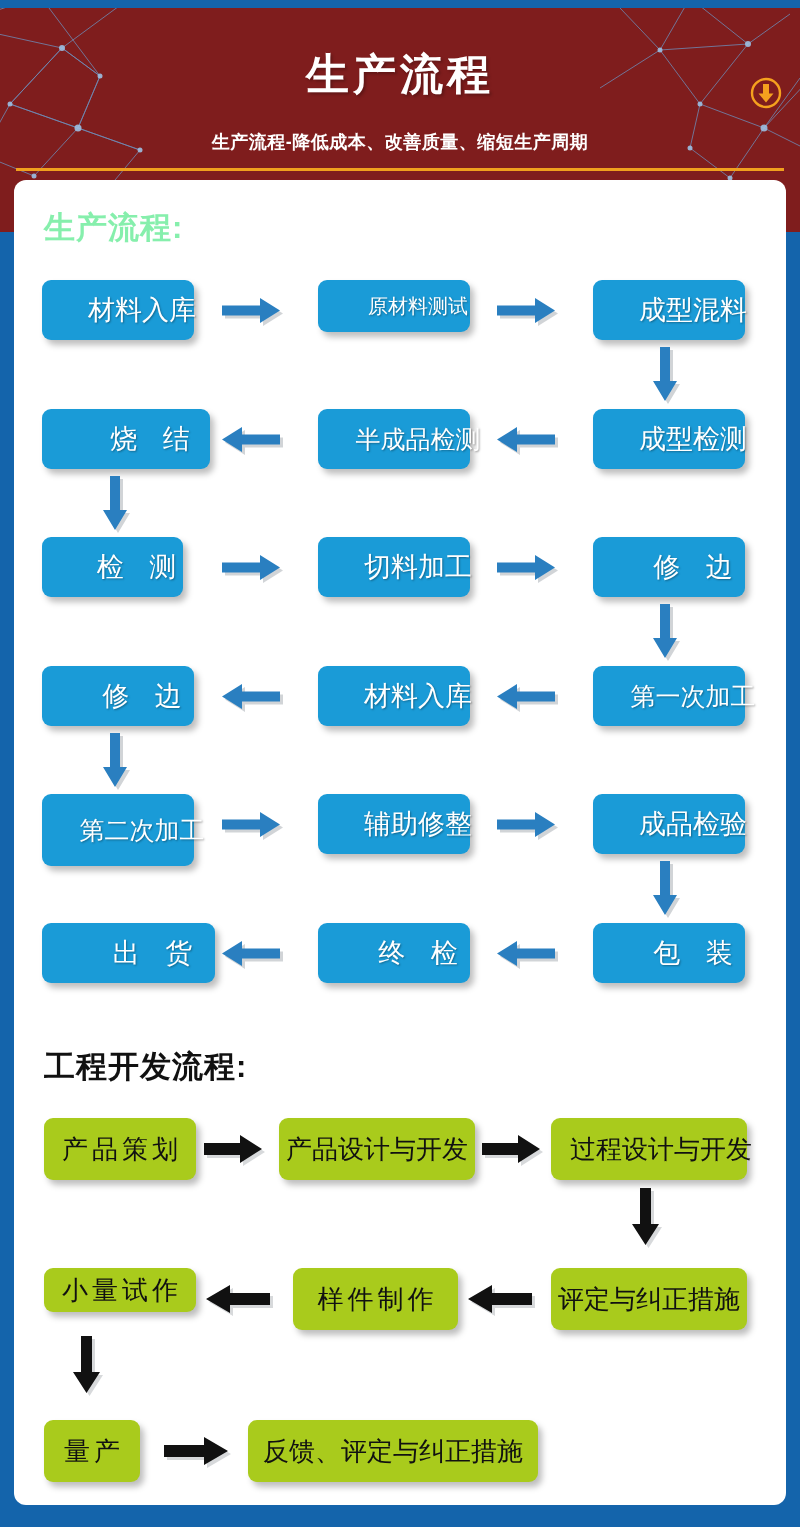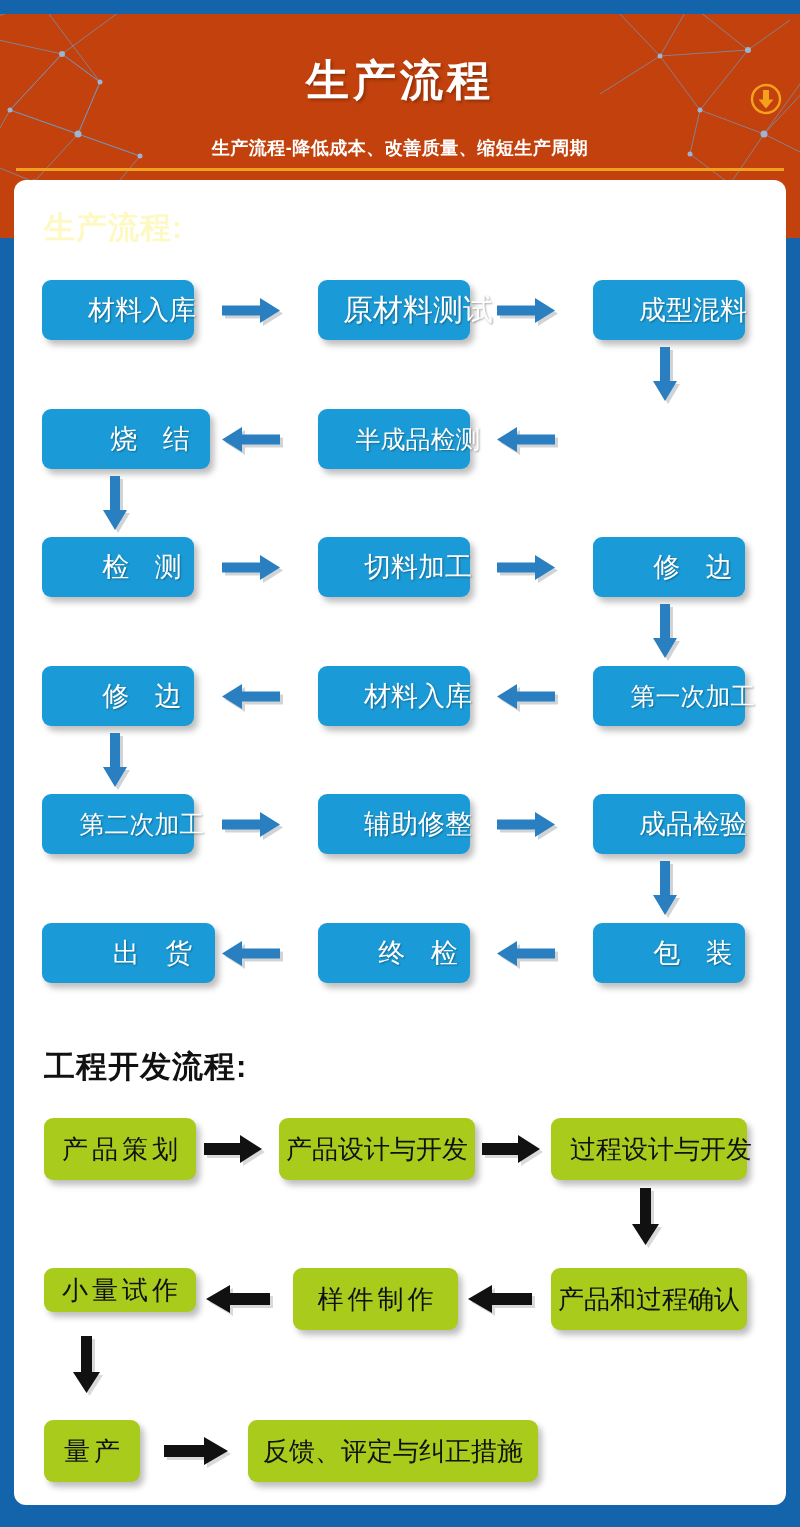--- a/index.html
+++ b/index.html
@@ -14,24 +14,24 @@
     position: relative;
     width: 800px;
     height: 1527px;
     overflow: hidden;
     background: #1464ab;
   }
 
   
   #header {
     position: absolute;
-    left: 0; top: 14px;
+    left: 0; top: 8px;
     width: 800px;
     height: 224px;
-    background: #c2410c;
+    background: #7f1d1d;
     overflow: hidden;
   }
   #header-net {
     position: absolute;
     left: 0; top: 0;
     width: 800px; height: 180px;
     pointer-events: none;
   }
   #header-title {
     position: absolute;
@@ -79,21 +79,21 @@
   
   .section-heading {
     position: absolute;
     font-size: 31px;
     font-weight: bold;
     letter-spacing: 1px;
     white-space: nowrap;
   }
   #heading-production {
     left: 44px; top: 207px;
-    color: #fef9c3;
+    color: #86efac;
   }
   #heading-engineering {
     left: 44px; top: 1046px;
     color: #111111;
   }
 
   
   .node {
     position: absolute;
     display: flex;
@@ -181,21 +181,21 @@
     </svg>
   </div>
 
   <div id="orange-rule"></div>
 
   <div id="card"></div>
 
   <div class="section-heading" id="heading-production">生产流程:</div>
 
   <div class="node blue" style="left:42px;  top:280px; width:152px; height:60px;">材料入库</div>
-  <div class="node blue" style="left:318px; top:280px; width:152px; height:60px; font-size:30px;">原材料测试</div>
+  <div class="node blue" style="left:318px; top:280px; width:152px; height:52px; font-size:20px;">原材料测试</div>
   <div class="node blue" style="left:593px; top:280px; width:152px; height:60px;">成型混料</div>
 
   <div class="arrow" style="left:222px; top:297px;">
     <svg width="70" height="28" viewBox="0 0 70 28">
       <g transform="translate(3,3)" fill="#9aa0a6" opacity="0.45">
         <polygon points="0,8.5 38,8.5 38,1 58,13.5 38,26 38,18.5 0,18.5"></polygon>
       </g>
       <g fill="#2a7fc0">
         <polygon points="0,8.5 38,8.5 38,1 58,13.5 38,26 38,18.5 0,18.5"></polygon>
       </g>
@@ -217,20 +217,21 @@
         <polygon points="6,0 16,0 16,34 23,34 11,54 -1,34 6,34"></polygon>
       </g>
       <g fill="#2a7fc0">
         <polygon points="6,0 16,0 16,34 23,34 11,54 -1,34 6,34"></polygon>
       </g>
     </svg>
   </div>
 
   <div class="node blue sp1" style="left:42px;  top:409px; width:168px; height:60px;">烧 结</div>
   <div class="node blue" style="left:318px; top:409px; width:152px; height:60px; font-size:25px;">半成品检测</div>
+  <div class="node blue" style="left:593px; top:409px; width:152px; height:60px;">成型检测</div>
 
   <div class="arrow" style="left:222px; top:426px;">
     <svg width="70" height="28" viewBox="0 0 70 28">
       <g transform="translate(3,3)" fill="#9aa0a6" opacity="0.45">
         <polygon points="58,8.5 20,8.5 20,1 0,13.5 20,26 20,18.5 58,18.5"></polygon>
       </g>
       <g fill="#2a7fc0">
         <polygon points="58,8.5 20,8.5 20,1 0,13.5 20,26 20,18.5 58,18.5"></polygon>
       </g>
     </svg>
@@ -249,21 +250,21 @@
     <svg width="34" height="62" viewBox="0 0 34 62">
       <g transform="translate(3,3)" fill="#9aa0a6" opacity="0.45">
         <polygon points="6,0 16,0 16,34 23,34 11,54 -1,34 6,34"></polygon>
       </g>
       <g fill="#2a7fc0">
         <polygon points="6,0 16,0 16,34 23,34 11,54 -1,34 6,34"></polygon>
       </g>
     </svg>
   </div>
 
-  <div class="node blue sp1" style="left:42px;  top:537px; width:152px; height:60px;text-align:center;">检 测</div>
+  <div class="node blue sp1" style="left:42px;  top:537px; width:141px; height:60px;text-align:center;">检 测</div>
   <div class="node blue" style="left:318px; top:537px; width:152px; height:60px;">切料加工</div>
   <div class="node blue sp1" style="left:593px; top:537px; width:152px; height:60px;">修 边</div>
 
   <div class="arrow" style="left:222px; top:554px;">
     <svg width="70" height="28" viewBox="0 0 70 28">
       <g transform="translate(3,3)" fill="#9aa0a6" opacity="0.45">
         <polygon points="0,8.5 38,8.5 38,1 58,13.5 38,26 38,18.5 0,18.5"></polygon>
       </g>
       <g fill="#2a7fc0">
         <polygon points="0,8.5 38,8.5 38,1 58,13.5 38,26 38,18.5 0,18.5"></polygon>
@@ -319,21 +320,21 @@
     <svg width="34" height="62" viewBox="0 0 34 62">
       <g transform="translate(3,3)" fill="#9aa0a6" opacity="0.45">
         <polygon points="6,0 16,0 16,34 23,34 11,54 -1,34 6,34"></polygon>
       </g>
       <g fill="#2a7fc0">
         <polygon points="6,0 16,0 16,34 23,34 11,54 -1,34 6,34"></polygon>
       </g>
     </svg>
   </div>
 
-  <div class="node blue" style="left:42px;  top:794px; width:152px; height:60px; font-size:25px;">第二次加工</div>
+  <div class="node blue" style="left:42px;  top:794px; width:152px; height:72px; font-size:25px;">第二次加工</div>
   <div class="node blue" style="left:318px; top:794px; width:152px; height:60px;">辅助修整</div>
   <div class="node blue" style="left:593px; top:794px; width:152px; height:60px;">成品检验</div>
 
   <div class="arrow" style="left:222px; top:811px;">
     <svg width="70" height="28" viewBox="0 0 70 28">
       <g transform="translate(3,3)" fill="#9aa0a6" opacity="0.45">
         <polygon points="0,8.5 38,8.5 38,1 58,13.5 38,26 38,18.5 0,18.5"></polygon>
       </g>
       <g fill="#2a7fc0">
         <polygon points="0,8.5 38,8.5 38,1 58,13.5 38,26 38,18.5 0,18.5"></polygon>
@@ -418,21 +419,21 @@
         <polygon points="6,0 17,0 17,36 25,36 11.5,57 -2,36 6,36"></polygon>
       </g>
       <g fill="#111111">
         <polygon points="6,0 17,0 17,36 25,36 11.5,57 -2,36 6,36"></polygon>
       </g>
     </svg>
   </div>
 
   <div class="node green sp2" style="left:44px;  top:1268px; width:152px; height:44px;">小量试作</div>
   <div class="node green sp2" style="left:293px; top:1268px; width:165px; height:62px;">样件制作</div>
-  <div class="node green" style="left:551px; top:1268px; width:196px; height:62px;">产品和过程确认</div>
+  <div class="node green" style="left:551px; top:1268px; width:196px; height:62px;">评定与纠正措施</div>
 
   <div class="arrow" style="left:206px; top:1285px;">
     <svg width="76" height="30" viewBox="0 0 76 30">
       <g transform="translate(3,3)" fill="#9aa0a6" opacity="0.40">
         <polygon points="64,8 24,8 24,0 0,14 24,28 24,20 64,20"></polygon>
       </g>
       <g fill="#111111">
         <polygon points="64,8 24,8 24,0 0,14 24,28 24,20 64,20"></polygon>
       </g>
     </svg>

